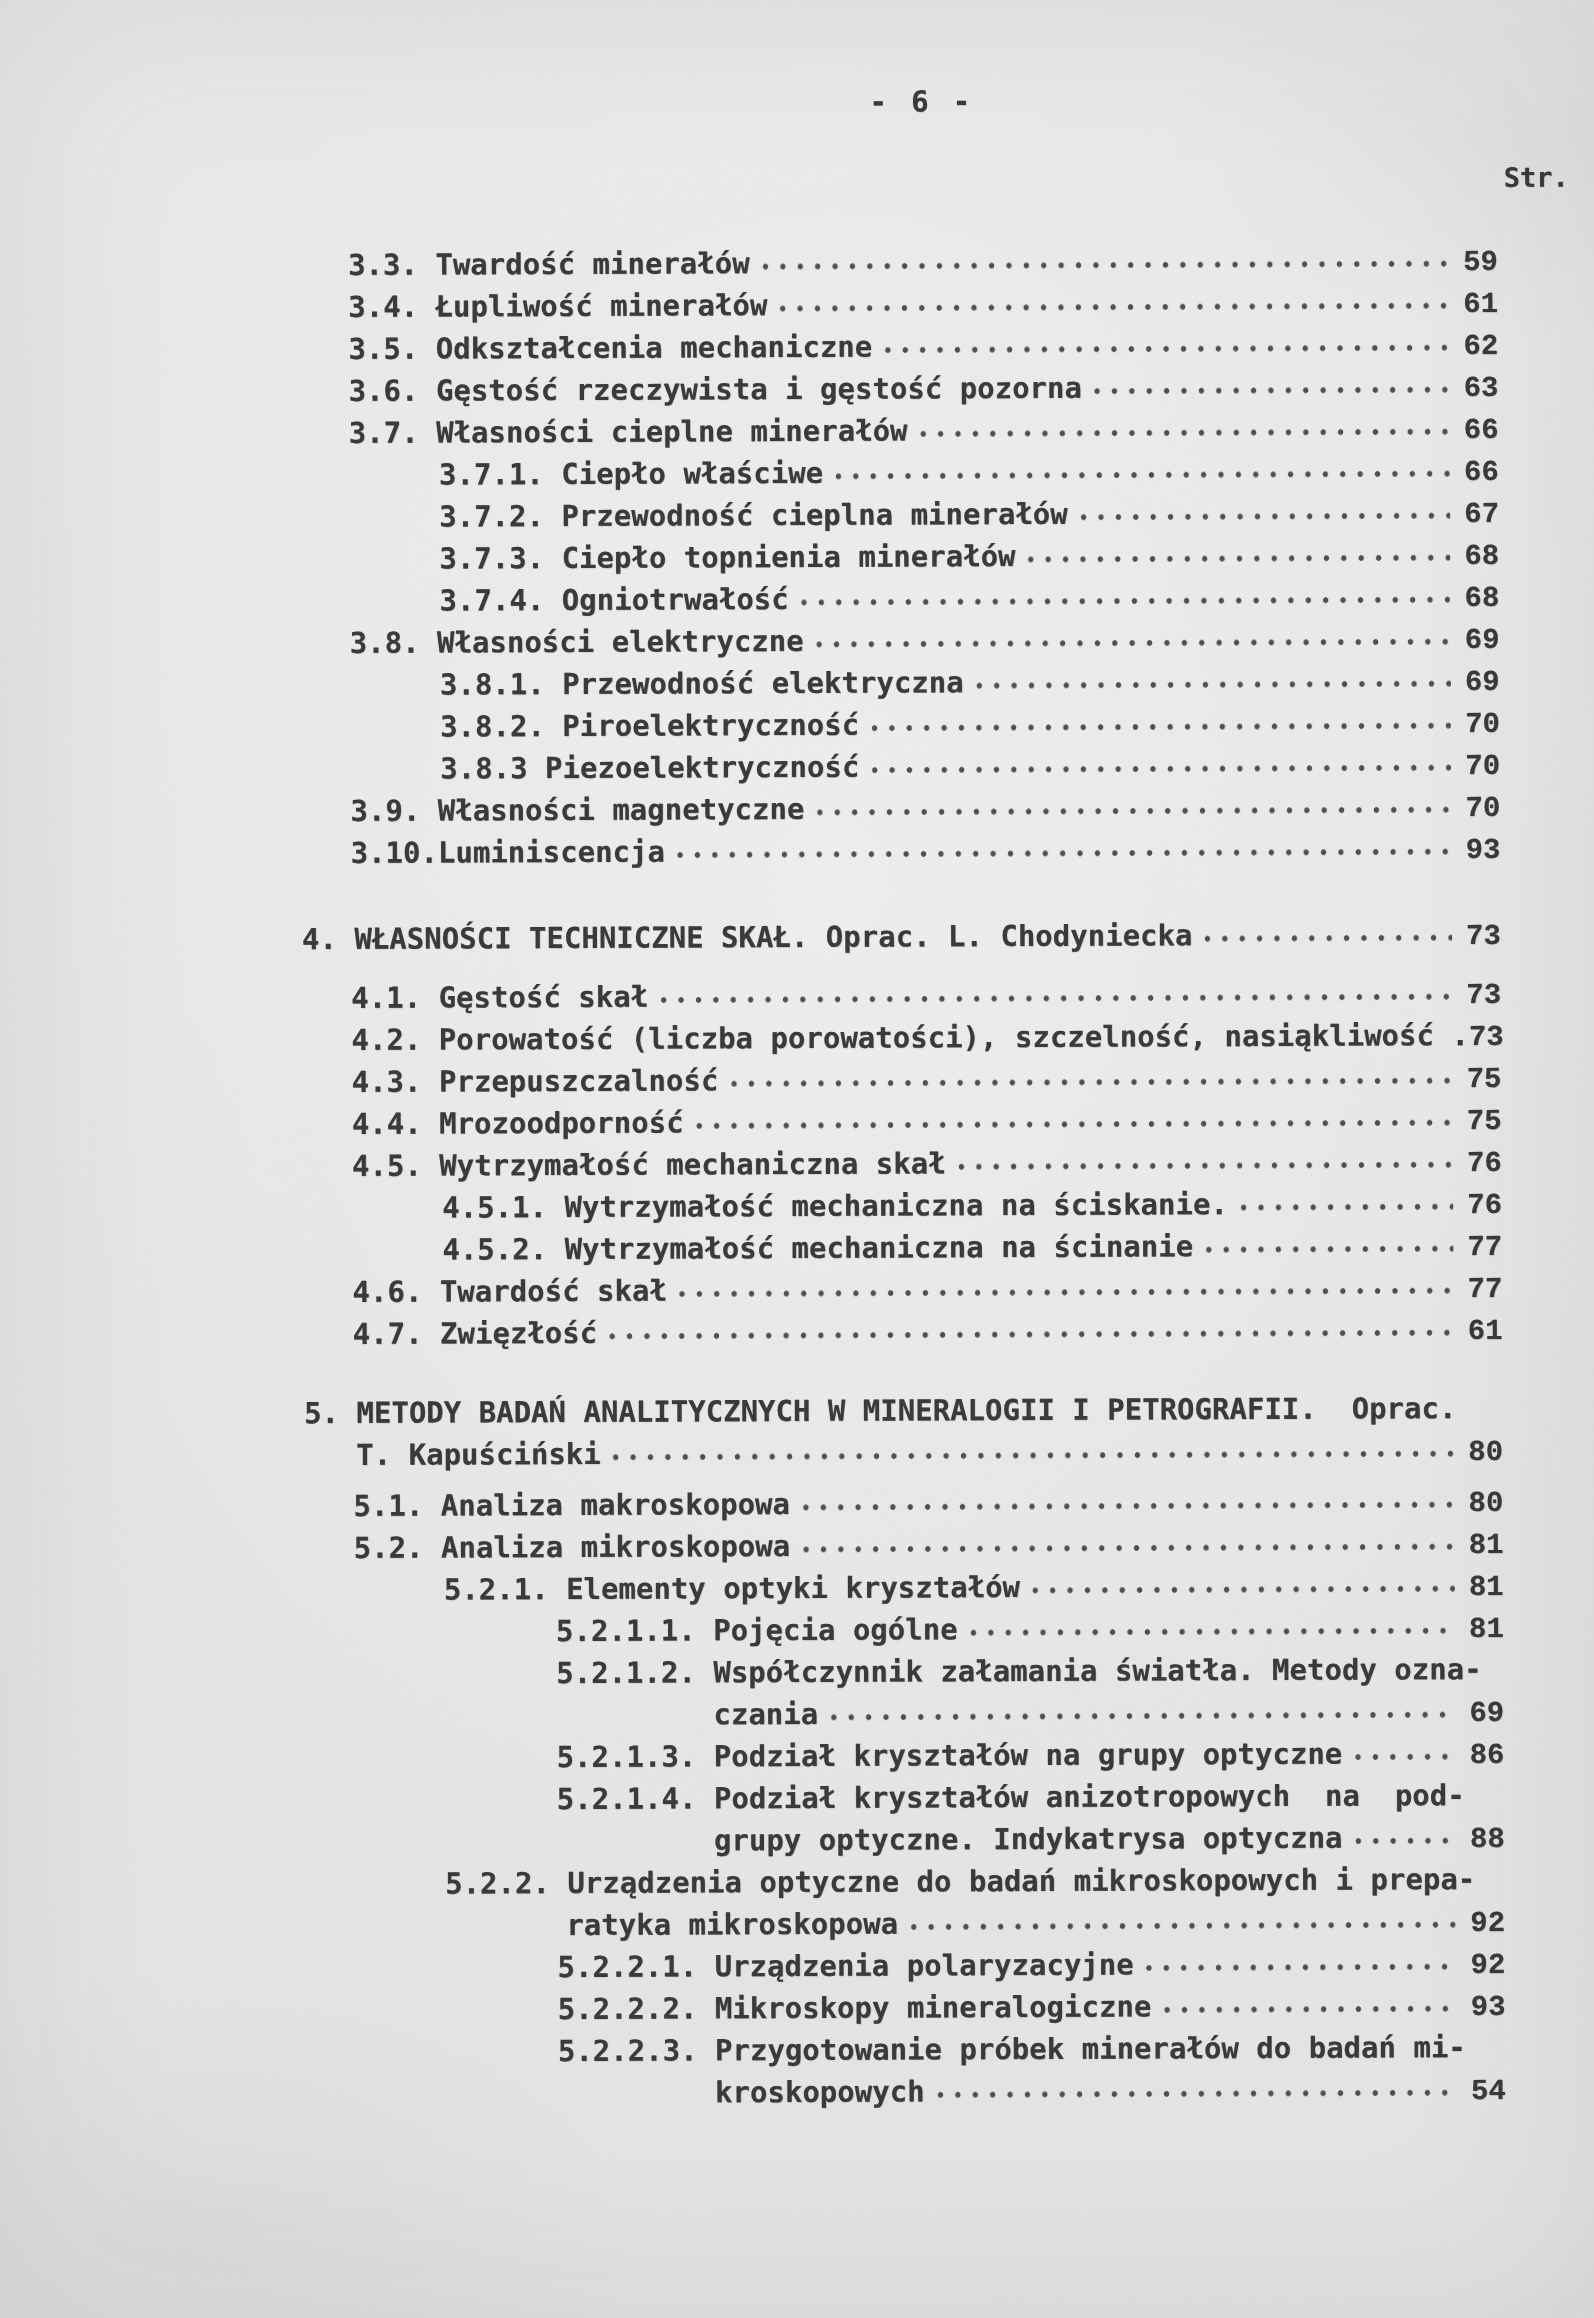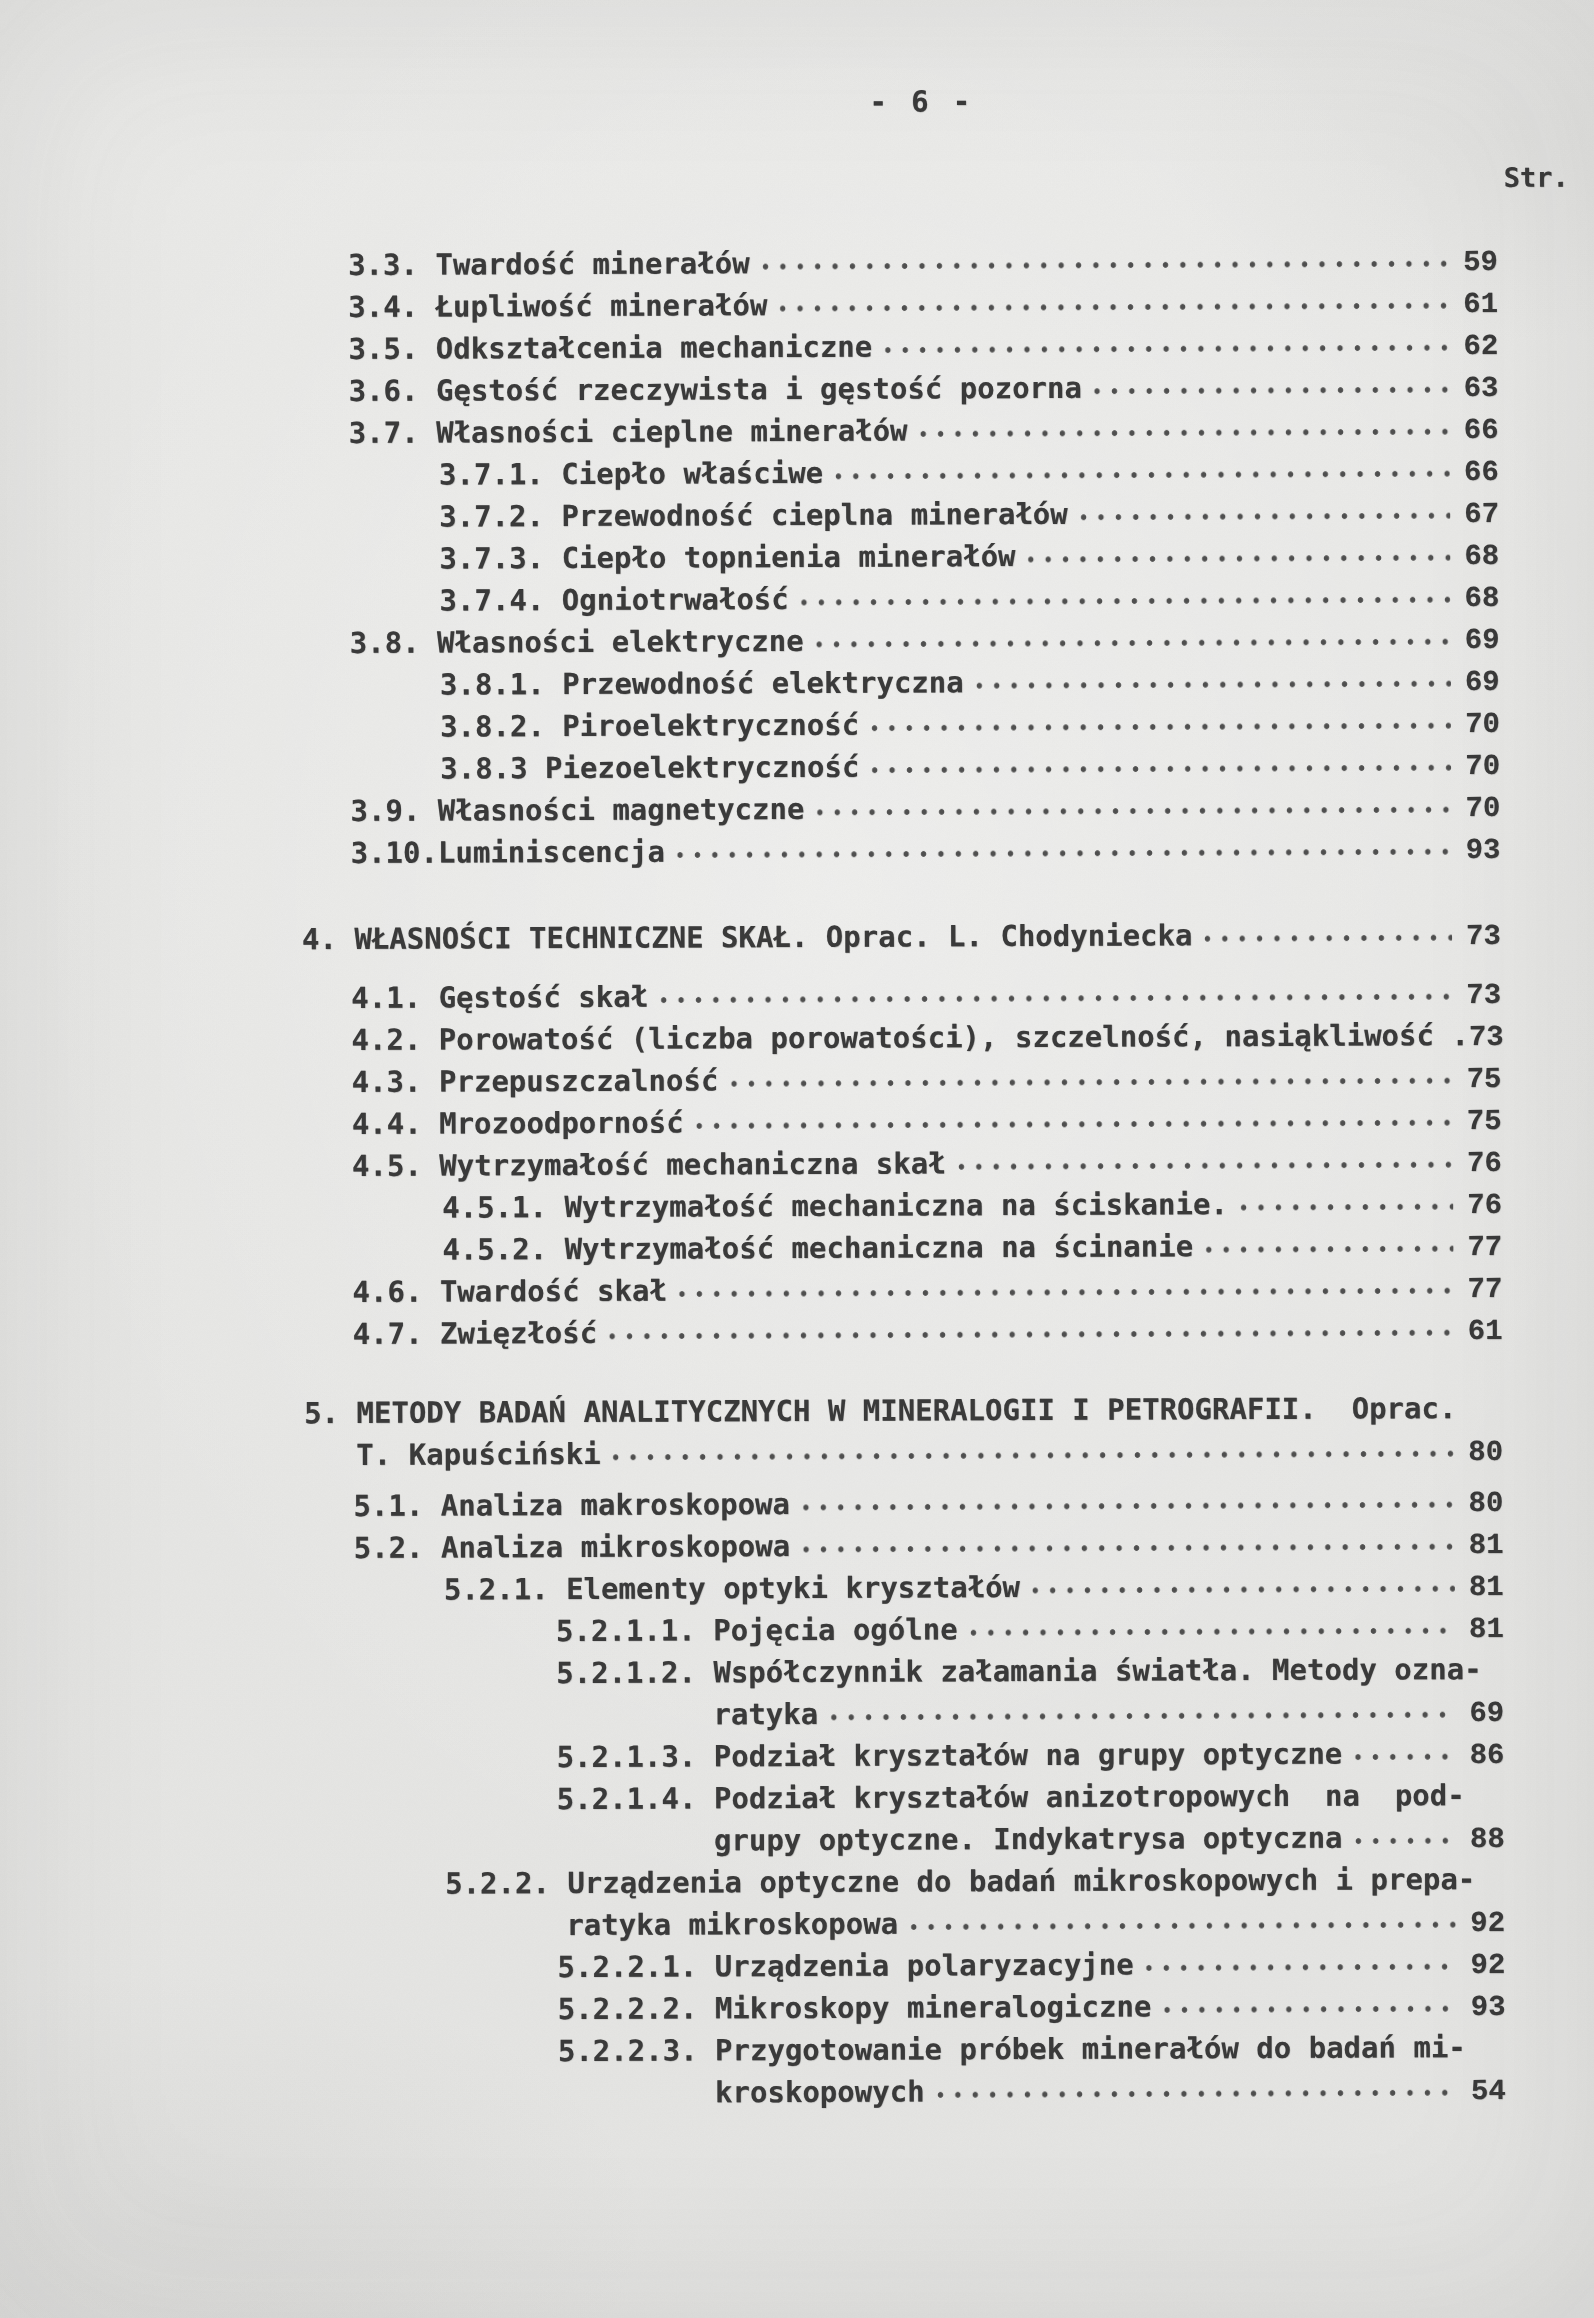--- a/index.html
+++ b/index.html
@@ -244,21 +244,21 @@
           </div>
           <div class="row lvl3">
             <span class="entry">5.2.1.1. Pojęcia ogólne</span>
             <span class="leader"></span>
             <span class="pagenum">81</span>
           </div>
           <div class="row lvl3">
             <span class="entry">5.2.1.2. Współczynnik załamania światła. Metody ozna-</span>
           </div>
           <div class="row cont3">
-            <span class="entry">ratyka</span>
+            <span class="entry">czania</span>
             <span class="leader"></span>
             <span class="pagenum">69</span>
           </div>
           <div class="row lvl3">
             <span class="entry">5.2.1.3. Podział kryształów na grupy optyczne</span>
             <span class="leader"></span>
             <span class="pagenum">86</span>
           </div>
           <div class="row lvl3">
             <span class="entry">5.2.1.4. Podział kryształów anizotropowych  na  pod-</span>

